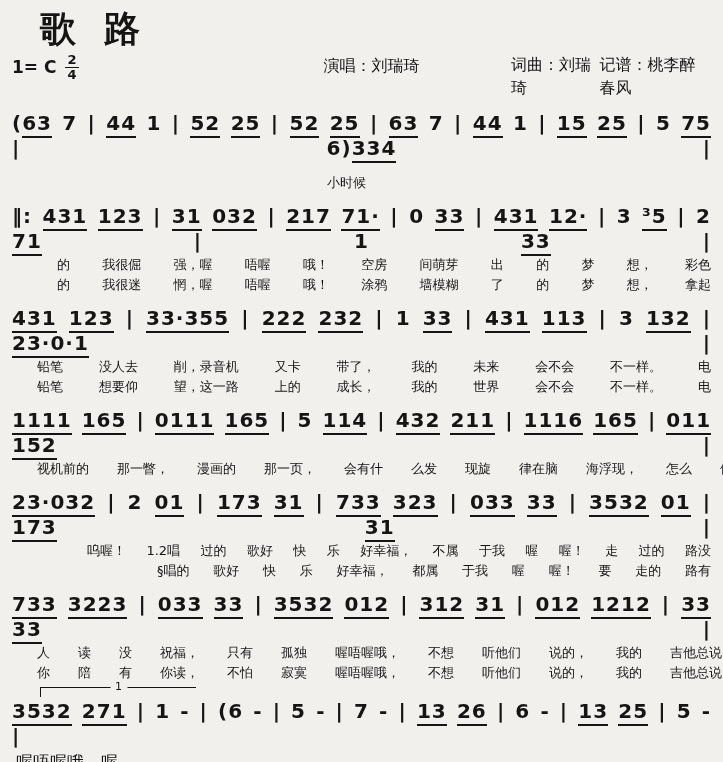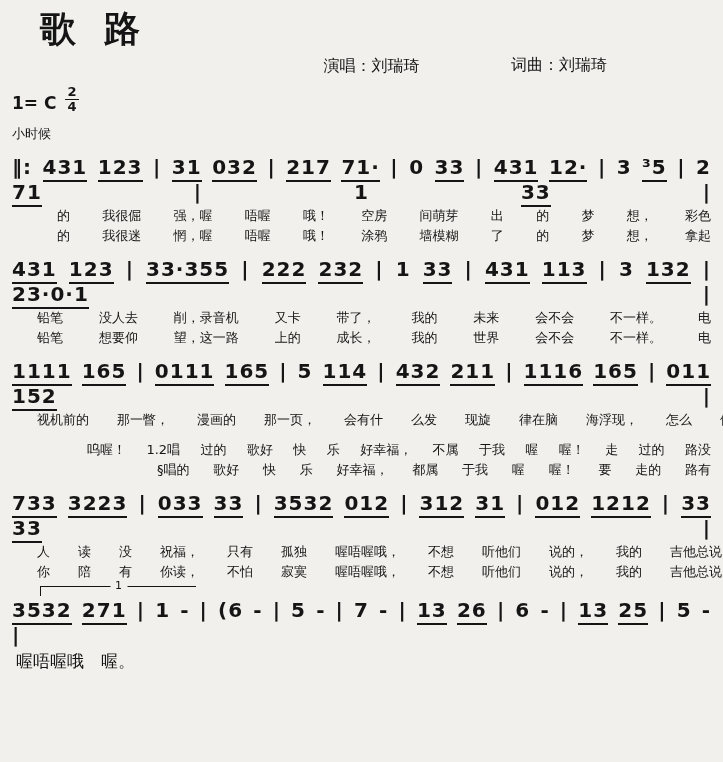--- a/index.html
+++ b/index.html
@@ -8,21 +8,21 @@
     background:#f1f0ed;color:#151515;
     font-family:"DejaVu Sans","Liberation Sans",sans-serif;
   }
   .sheet{padding:6px 12px 0 12px;}
   .title{
     text-align:left;font-family:"DejaVu Serif","Liberation Serif",serif;
     font-weight:bold;font-size:36px;line-height:1.25;
     letter-spacing:28px;padding-left:28px;
   }
   .meta-row{display:flex;justify-content:space-between;align-items:flex-start;margin-top:2px;}
-  .key-sig{display:flex;align-items:flex-end;gap:9px;font-size:17px;font-weight:bold;width:220px;margin-top:32px;}
+  .key-sig{display:flex;align-items:center;gap:9px;font-size:17px;font-weight:bold;width:220px;}
   .frac{display:inline-flex;flex-direction:column;align-items:center;font-size:13px;font-weight:bold;line-height:1.05;}
   .frac .num{border-bottom:1.5px solid #151515;padding:0 2px;}
   .credit{font-size:16px;line-height:1.45;font-family:Liberation Serif, serif;}
   .credits-right{width:200px;display:flex;flex-direction:row;gap:5px;}
   .singer-box{padding-top:1px;}
 
   .score-line{position:relative;margin-top:12px;}
   .score-line.vspace{margin-top:17px;}
   .notes{
     font-weight:bold;font-size:20px;line-height:1.25;
@@ -30,21 +30,21 @@
     white-space:normal;
   }
   .notes u{text-decoration:none;border-bottom:2px solid #151515;padding-bottom:1px;}
 
   .lyrics{display:flex;justify-content:space-between;font-size:13px;line-height:1.38;margin-top:2px;}
   .lyrics span{white-space:nowrap;}
   .pl25{padding-left:25px;gap:28px;}
   .pl45{padding-left:45px;}
   .pl75{padding-left:75px;}
   .pl145{padding-left:145px;}
-  .ly-right{display:block;font-size:13px;line-height:1.38;text-align:left;padding-right:30px;margin-top:2px;}
+  .ly-right{display:block;font-size:13px;line-height:1.38;text-align:center;padding-right:30px;margin-top:13px;}
   .ly-left{display:block;font-size:17px;line-height:1.38;padding-left:4px;margin-top:2px;}
 
   .volta{position:absolute;top:-12px;height:9px;border-top:1.5px solid #151515;border-left:1.5px solid #151515;z-index:2;}
   .volta .vlabel{
     position:absolute;top:-7px;left:50%;transform:translateX(-50%);
     background:#f1f0ed;padding:0 5px;font-size:11px;line-height:1;
   }
   .volta-1{left:28px;width:155px;}
 </style>
 </head>
@@ -58,24 +58,26 @@
     <div class="key-sig">
       <span>1= C</span>
       <span class="frac">
         <span class="num">2</span>
         <span>4</span>
       </span>
     </div>
     <div class="credit singer-box">演唱：刘瑞琦</div>
     <div class="credits-right">
       <div class="credit">词曲：刘瑞琦</div>
+      <div class="credit">记谱：桃李醉春风</div>
     </div>
   </div>
 
   <div class="score-line">
+    <div class="notes">(<u>63</u> 7 | <u>44</u> 1 | <u>52</u> <u>25</u> | <u>52</u> <u>25</u> | <u>63</u> 7 | <u>44</u> 1 | <u>15</u> <u>25</u> | 5 <u>75</u> | 6)<u>334</u> |</div>
     <div class="ly-right">小时候</div>
   </div>
 
   <div class="score-line">
     <div class="notes">‖: <u>431</u> <u>123</u> | <u>31</u> <u>032</u> | <u>217</u> <u>71·</u> | 0 <u>33</u> | <u>431</u> <u>12·</u> | 3 <u>³5</u> | 2 <u>71</u> | 1 <u>33</u> |</div>
     <div class="lyrics pl45">
         <span>的</span>
         <span>我很倔</span>
         <span>强，喔</span>
         <span>唔喔</span>
@@ -143,20 +145,21 @@
         <span>么发</span>
         <span>现旋</span>
         <span>律在脑</span>
         <span>海浮现，</span>
         <span>怎么</span>
         <span>停歇。</span>
       </div>
   </div>
 
   <div class="score-line">
+    <div class="notes"><u>23·032</u> | 2 <u>01</u> | <u>173</u> <u>31</u> | <u>733</u> <u>323</u> | <u>033</u> <u>33</u> | <u>3532</u> <u>01</u> | <u>173</u> <u>31</u> |</div>
     <div class="lyrics pl75">
         <span>呜喔！</span>
         <span>1.2唱</span>
         <span>过的</span>
         <span>歌好</span>
         <span>快</span>
         <span>乐</span>
         <span>好幸福，</span>
         <span>不属</span>
         <span>于我</span>

